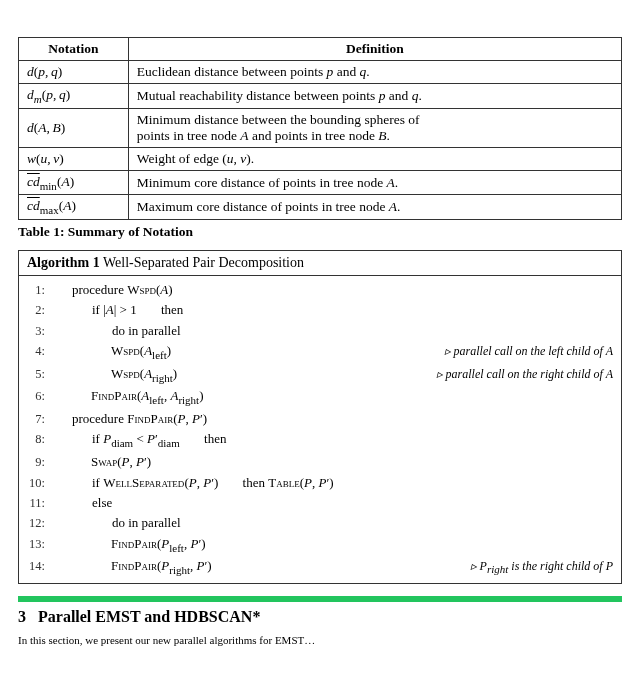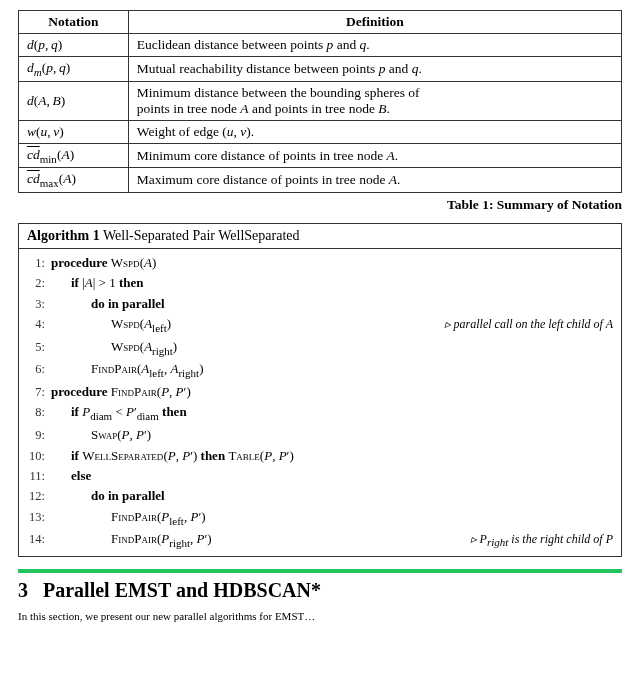--- a/index.html
+++ b/index.html
@@ -13,35 +13,36 @@
     }
 
     
     .notation-table-wrapper {
       margin-bottom: 6px;
     }
     .notation-table {
       width: 100%;
       border-collapse: collapse;
       font-size: 13.5px;
+      margin-top: 27px;
     }
     .notation-table th, .notation-table td {
       border: 1px solid #333;
       padding: 3px 8px;
     }
     .notation-table th {
       text-align: center;
       font-weight: bold;
     }
     .notation-table td:first-child {
       text-align: left;
       white-space: nowrap;
     }
     .table-caption {
-      text-align: right;
+      text-align: left;
       font-weight: bold;
       font-size: 13.5px;
       margin-top: 4px;
       margin-bottom: 10px;
     }
     sub { font-size: 11px; }
 
     
     .algorithm-box {
       border: 1.5px solid #333;
@@ -86,28 +87,28 @@
       font-size: 12px;
       font-style: italic;
       text-align: right;
       margin-left: 10px;
       white-space: nowrap;
     }
     .indent1 { padding-left: 20px; }
     .indent2 { padding-left: 40px; }
     .indent3 { padding-left: 60px; }
 
-    .kw { font-weight: bold; }
+    .kw { font-weight: normal; margin-left: 21px; }
     .fn { font-variant: small-caps; font-size: 13px; }
 
     
     .section-heading {
-      font-size: 20px;
-      font-weight: bold;
-      border-top: 4px solid #22c55e;
+      font-size: 16px;
+      font-weight: bold;
+      border-top: 6px solid #22c55e;
       padding-top: 6px;
       margin-bottom: 6px;
     }
     .section-body {
       font-size: 11px;
       line-height: 1.5;
     }
   </style>
 </head>
 <body>
@@ -146,21 +147,21 @@
         <td>Maximum core distance of points in tree node <i>A</i>.</td>
       </tr>
     </tbody>
   </table>
   <div class="table-caption">Table 1: Summary of Notation</div>
 </div>
 
 <div class="algorithm-box">
   <div class="algorithm-header">
     <span class="algo-number">Algorithm 1</span>
-    <span> Well-Separated Pair WellSeparated</span>
+    <span> Well-Separated Pair Decomposition</span>
   </div>
   <div class="algorithm-body">
 
     <div class="algo-line">
       <span class="line-num">1:</span>
       <div class="line-content">
         <span class="line-text"><span class="kw">procedure</span> <span class="fn">W</span><span style="font-variant:small-caps">spd</span>(<i>A</i>)</span>
       </div>
     </div>
 
@@ -183,20 +184,21 @@
       <div class="line-content">
         <span class="line-text indent3"><span style="font-variant:small-caps">Wspd</span>(<i>A</i><sub>left</sub>)</span>
         <span class="line-comment">▹ parallel call on the left child of <i>A</i></span>
       </div>
     </div>
 
     <div class="algo-line">
       <span class="line-num">5:</span>
       <div class="line-content">
         <span class="line-text indent3"><span style="font-variant:small-caps">Wspd</span>(<i>A</i><sub>right</sub>)</span>
+        <span class="line-comment">▹ parallel call on the right child of <i>A</i></span>
       </div>
     </div>
 
     <div class="algo-line">
       <span class="line-num">6:</span>
       <div class="line-content">
         <span class="line-text indent2"><span style="font-variant:small-caps">FindPair</span>(<i>A</i><sub>left</sub>, <i>A</i><sub>right</sub>)</span>
       </div>
     </div>
 

